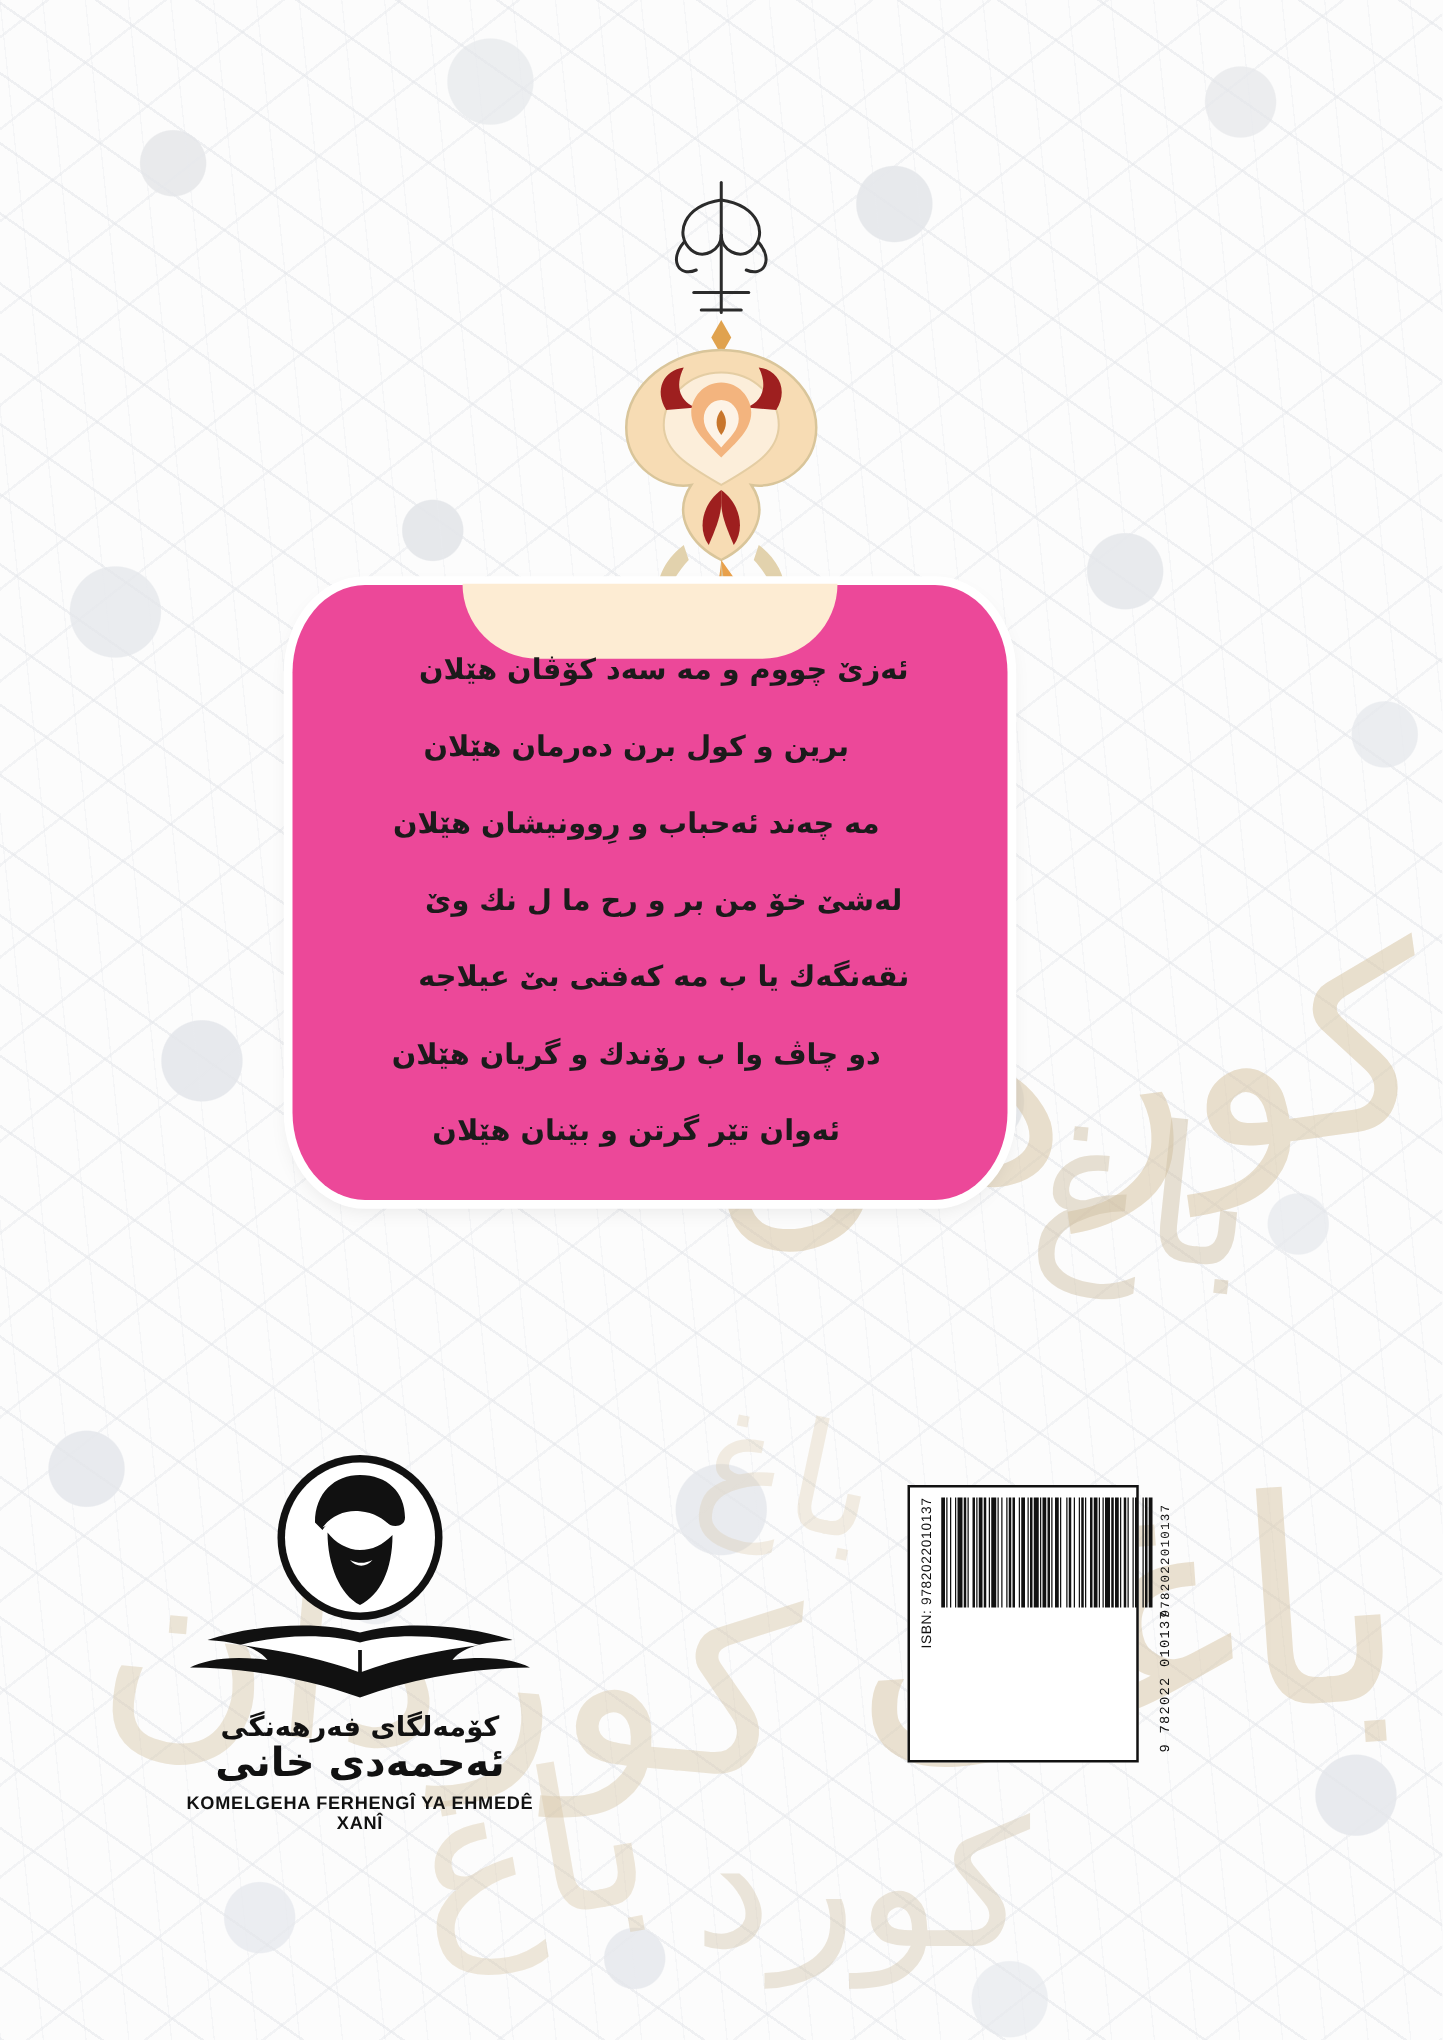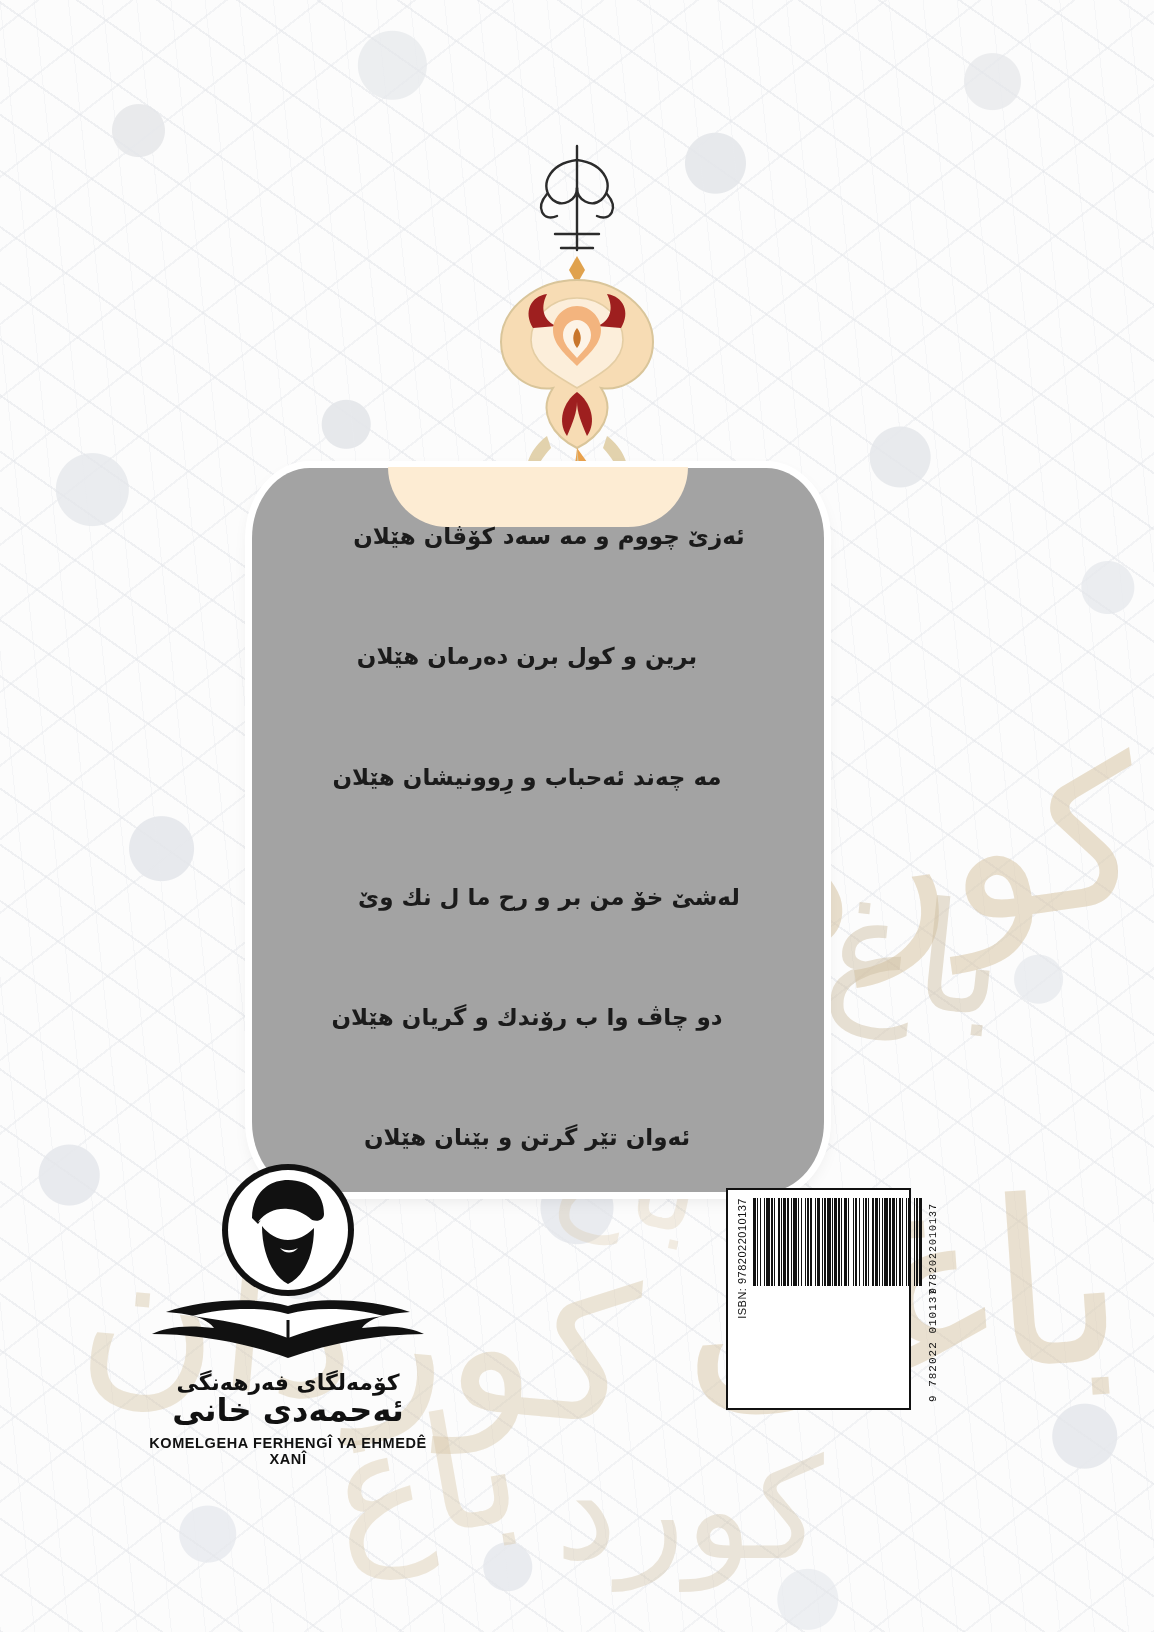--- a/index.html
+++ b/index.html
@@ -83,25 +83,25 @@
     position: absolute;
     left: 0; right: 0;
     top: 130px;
     display: flex;
     justify-content: center;
     pointer-events: none;
   }
 
   .plaque {
     position: absolute;
-    left: 252px;
+    left: 234px;
     top: 468px;
     width: 572px;
-    height: 724px;
-    background: #a3a3a3;
+    height: 492px;
+    background: #ec4899;
     border-radius: 58px 58px 58px 58px / 70px 70px 70px 70px;
     box-shadow: 0 0 0 7px #ffffff, 0 6px 18px rgba(0,0,0,0.10);
   }
   .plaque::before {
     
     content: "";
     position: absolute;
     top: -1px; left: 50%;
     transform: translateX(-50%);
     width: 300px; height: 60px;
@@ -271,20 +271,21 @@
       </g>
     </svg>
   </div>
 
   <div class="plaque">
     <div class="verses">
       <div class="verse indent-b">ئەزێ چووم و مە سەد كۆڤان هێلان</div>
       <div class="verse indent-a">برین و كول برن دەرمان هێلان</div>
       <div class="verse indent-a">مە چەند ئەحباب و رِوونیشان هێلان</div>
       <div class="verse indent-b">لەشێ خۆ من بر و رح ما ل نك وێ</div>
+      <div class="verse indent-b">نقەنگەك یا ب مە كەفتی بێ عیلاجه</div>
       <div class="verse indent-a">دو چاڤ وا ب رۆندك و گریان هێلان</div>
       <div class="verse indent-a">ئەوان تێر گرتن و بێنان هێلان</div>
     </div>
   </div>
 
   <div class="logo">
     <div class="logo-head">
       <svg width="140" height="140" viewBox="0 0 140 140" aria-hidden="true">
         <circle cx="70" cy="70" r="66" fill="#111"></circle>
         <circle cx="70" cy="70" r="60" fill="#fff"></circle>

